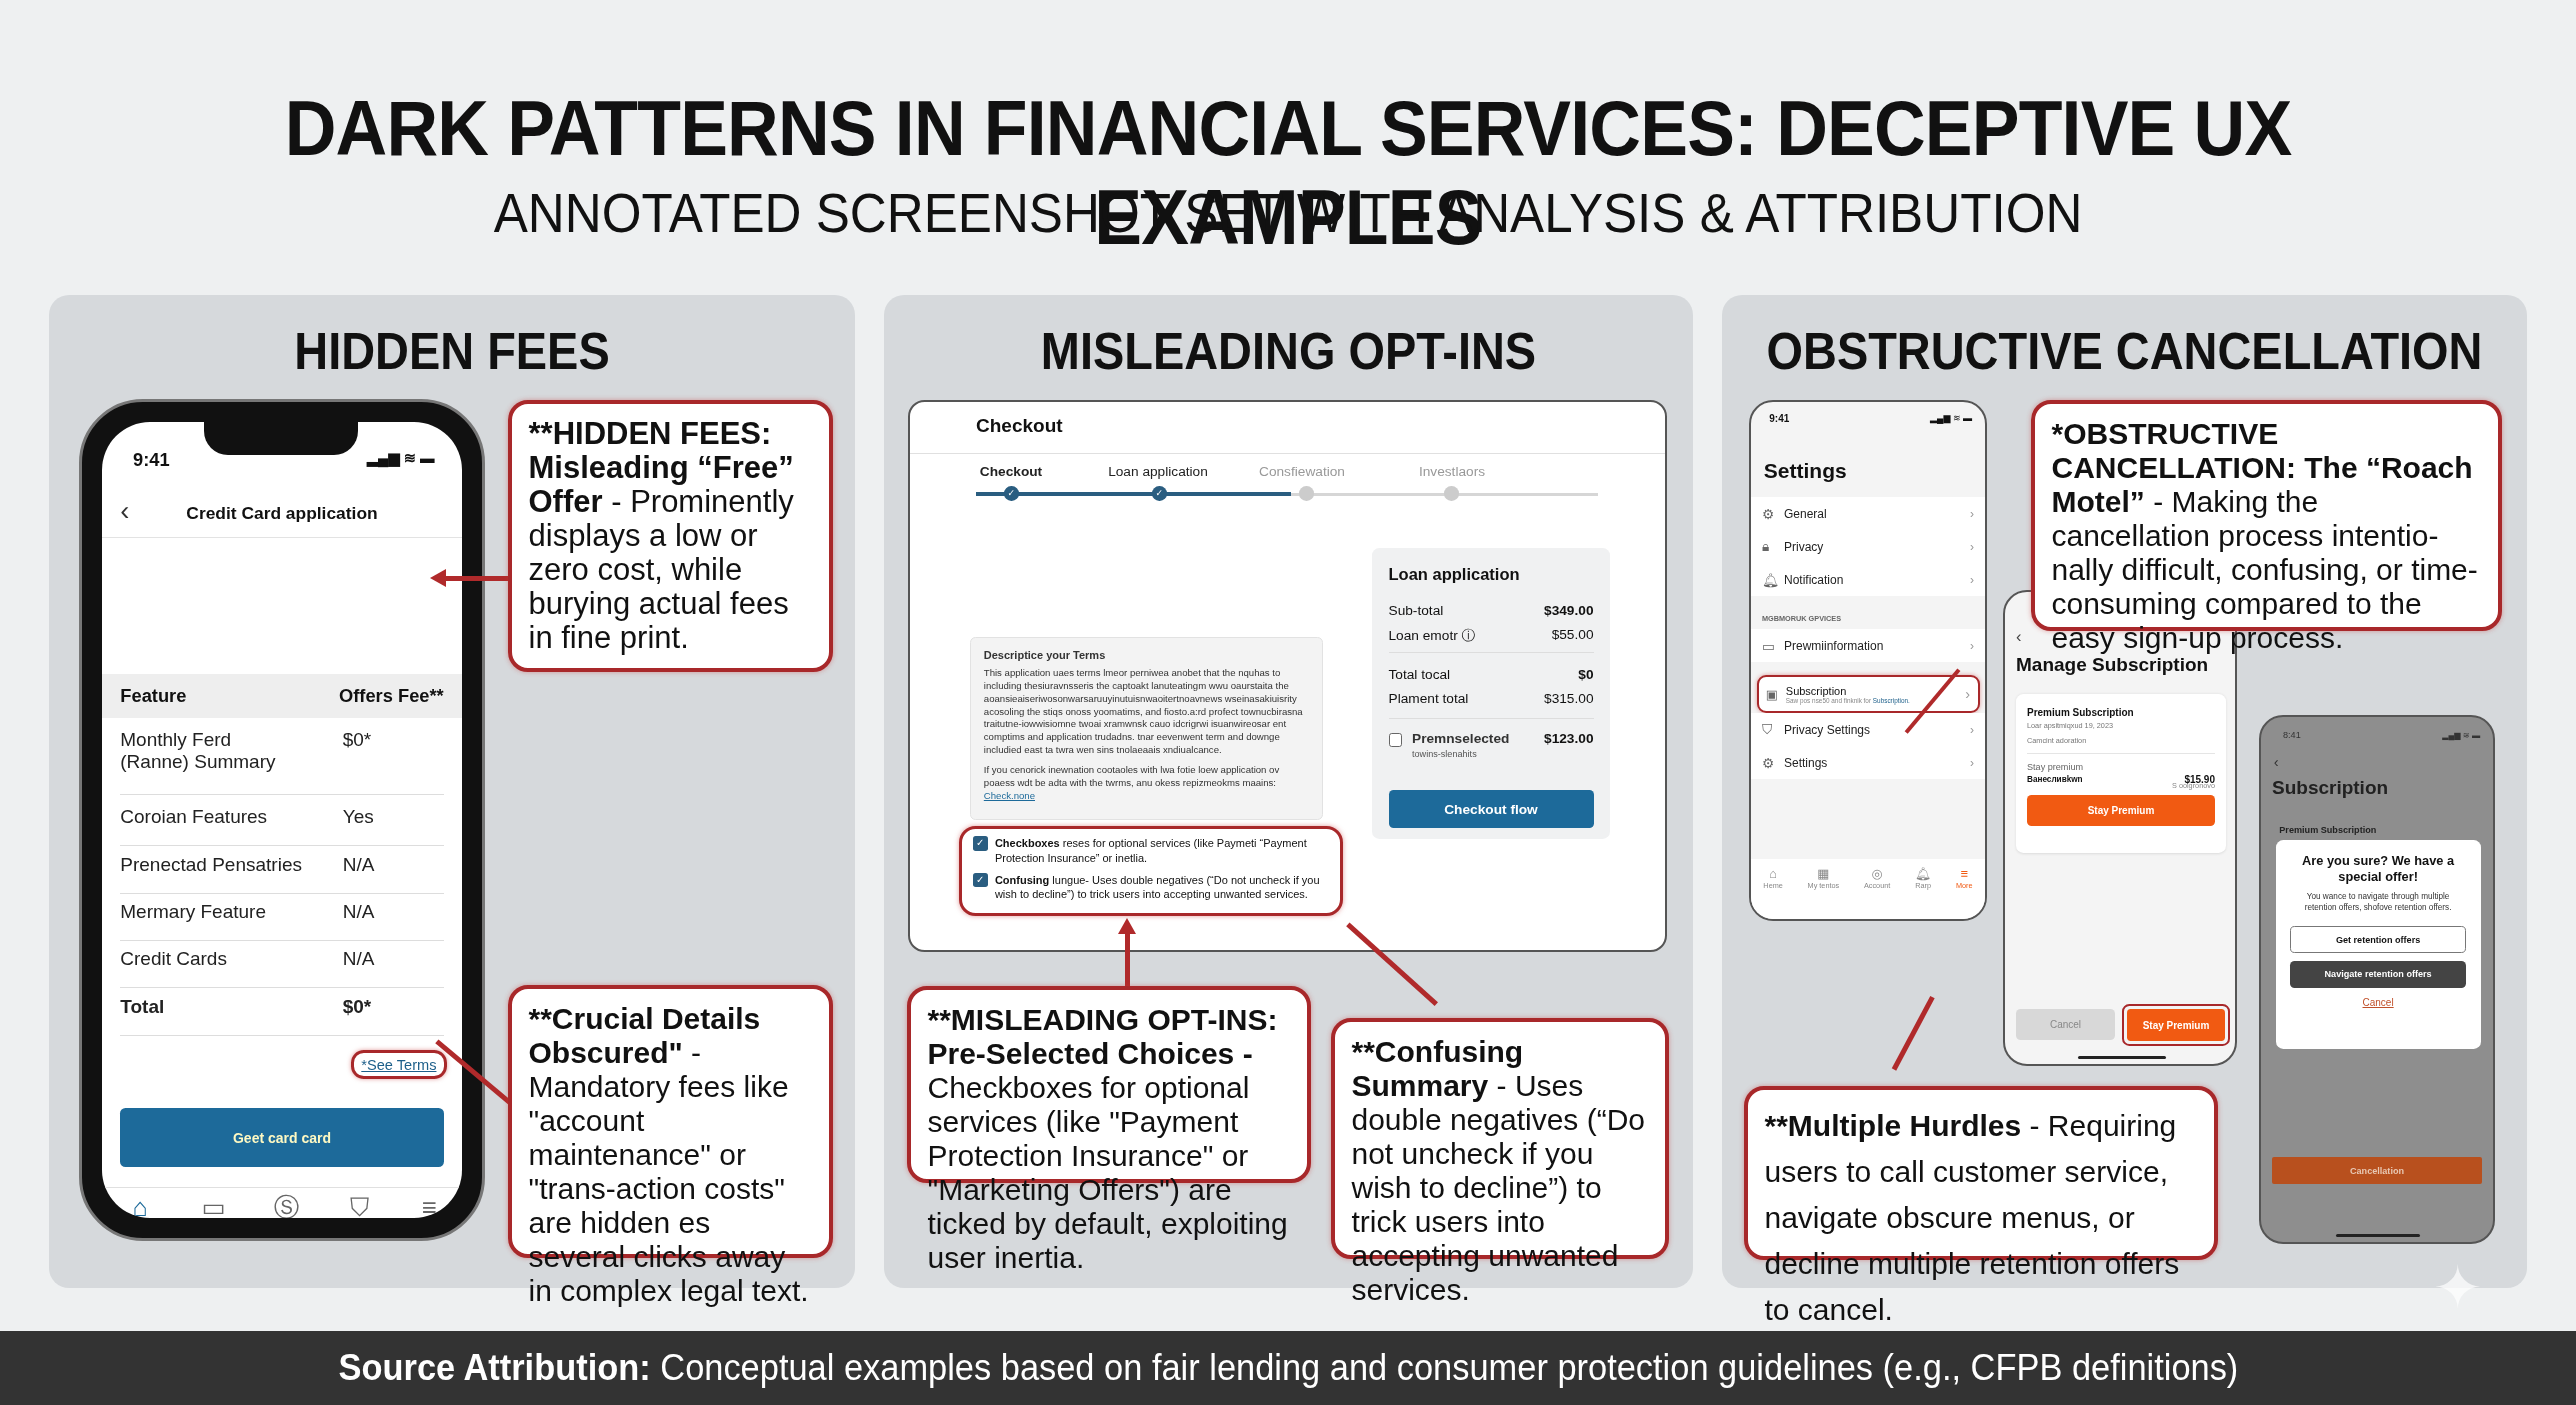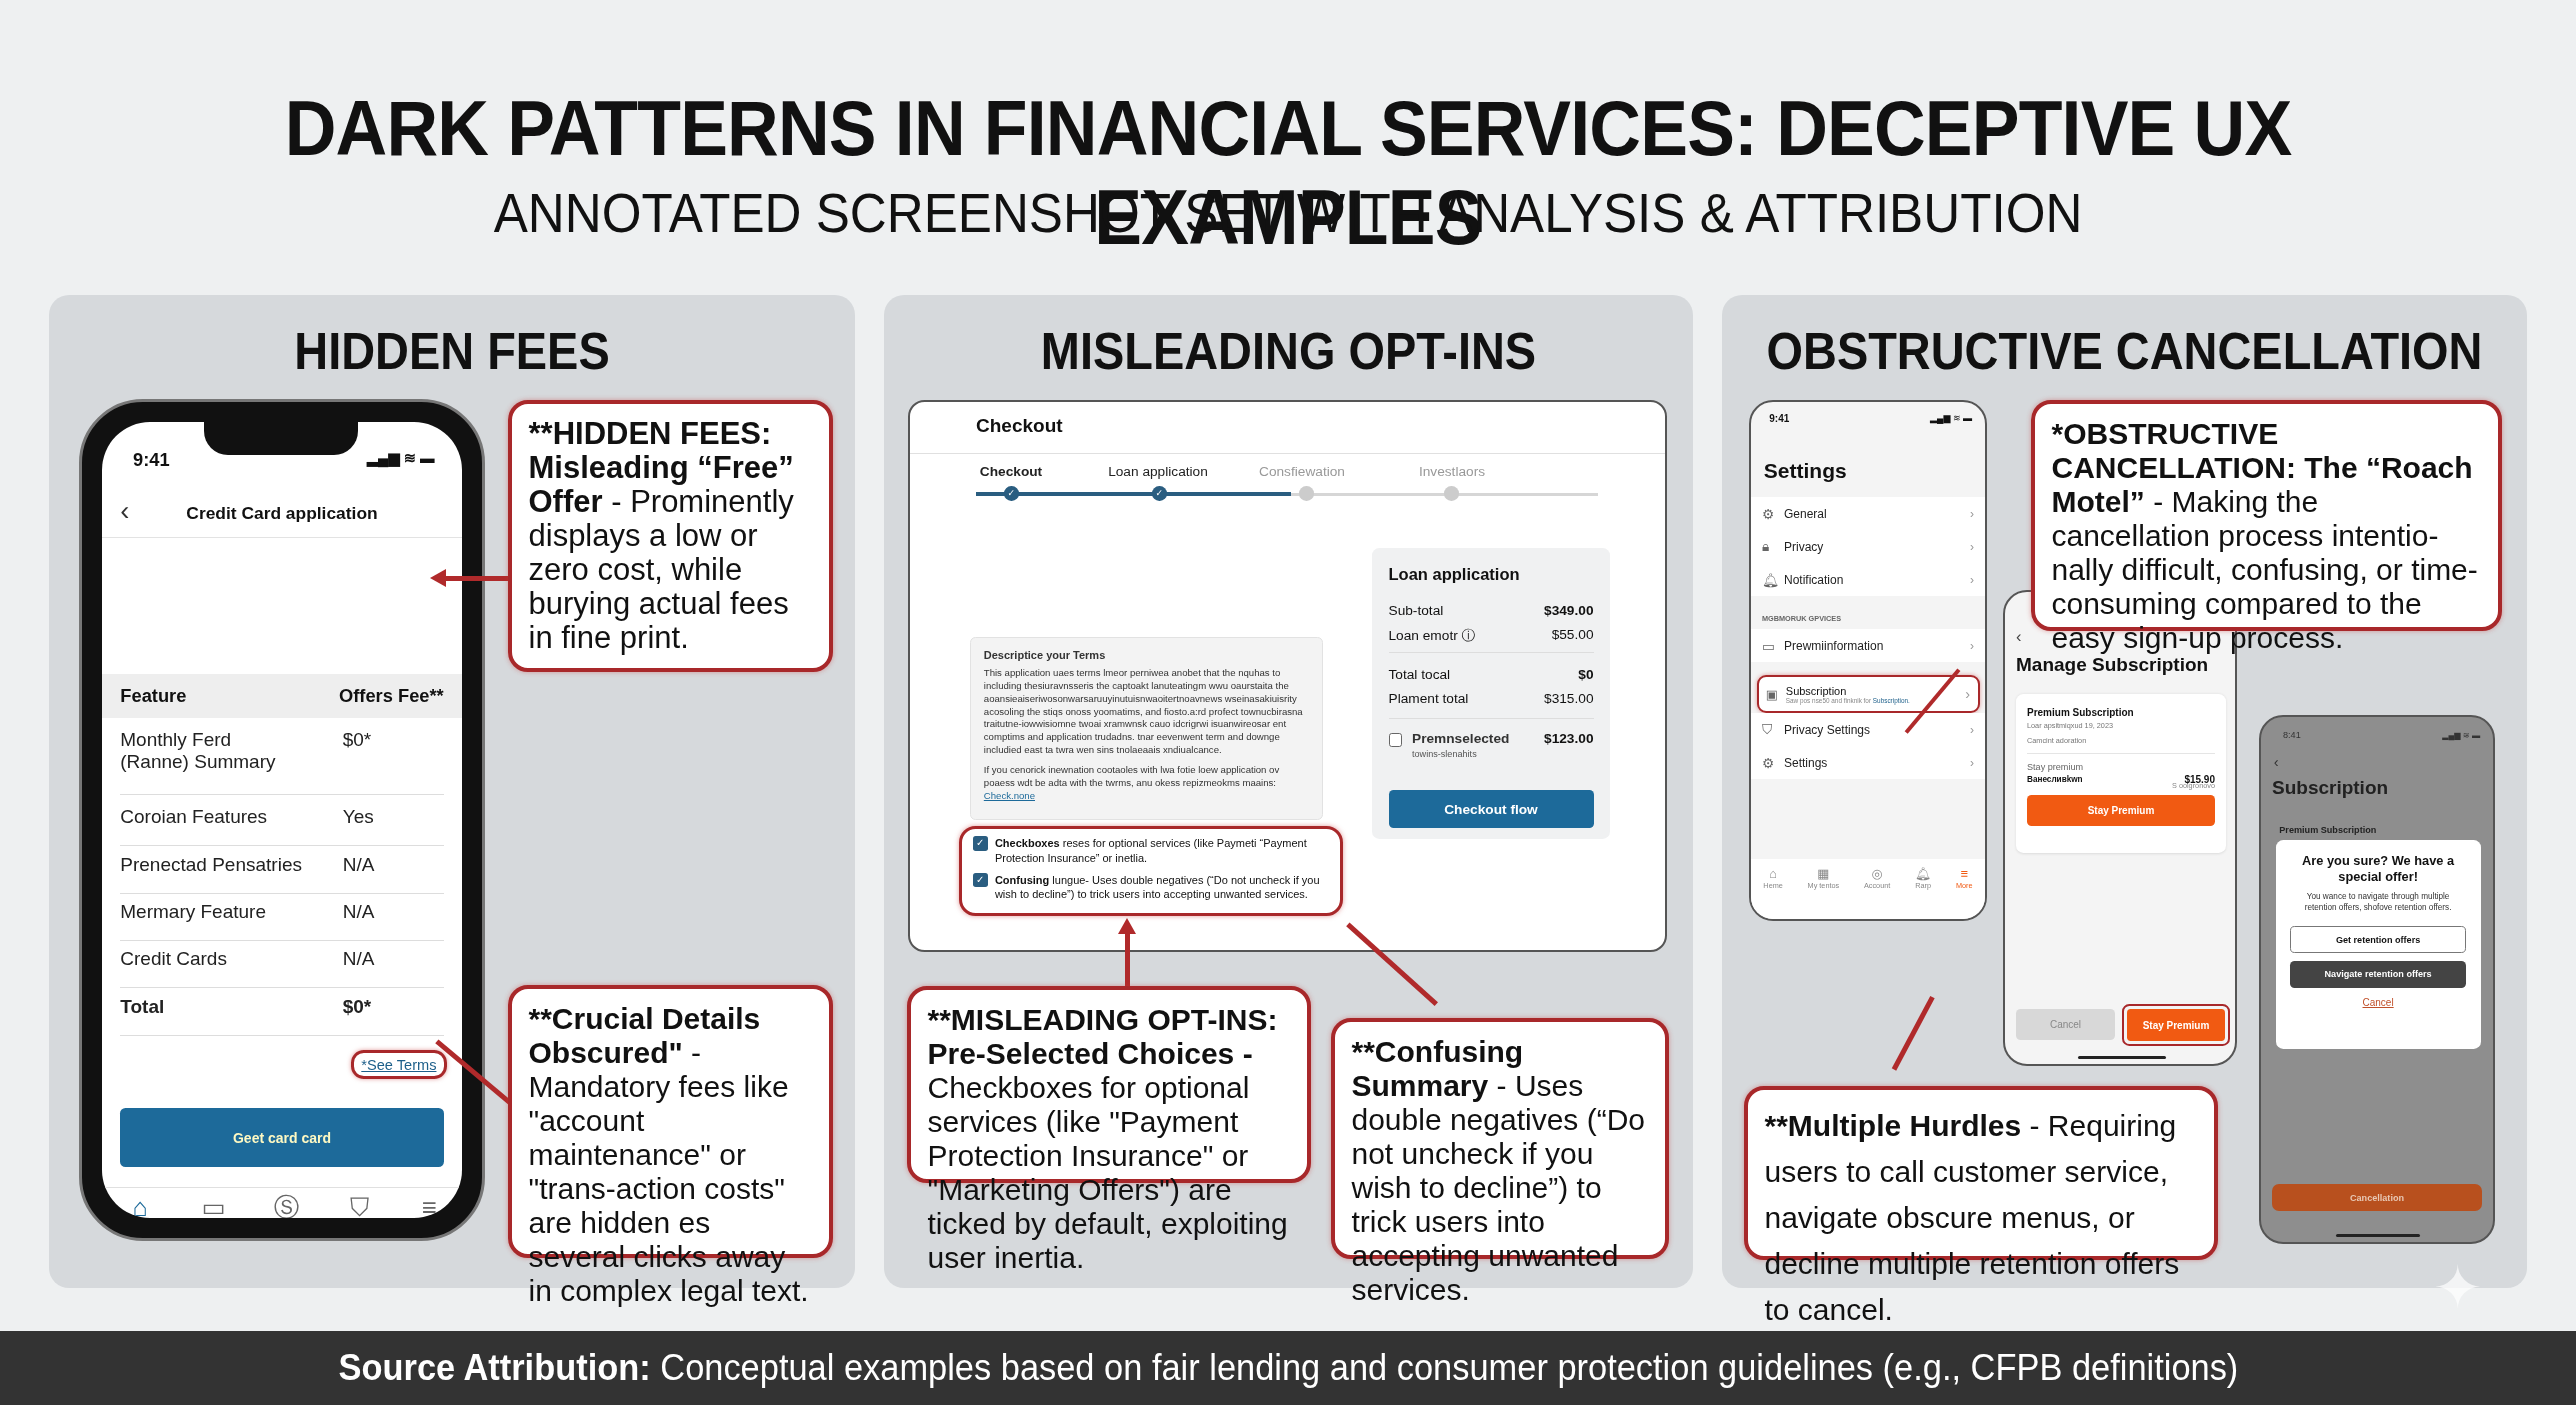--- a/index.html
+++ b/index.html
@@ -267,21 +267,21 @@
   <div class="abs" style="left:12.8px;top:37px;font-size:14.6px;color:#333">‹</div>
   <div class="abs" style="left:11px;top:60px;font-size:19px;font-weight:700;color:#222">Subscription</div>
   <div class="abs" style="left:18.3px;top:108px;font-size:9.1px;font-weight:700;color:#222">Premium Subscription</div>
   <div class="abs" style="left:14.6px;top:123px;width:205px;height:209px;background:#fff;border-radius:7.3px;padding:12.8px 11px;text-align:center">
     <div style="font-size:12.8px;font-weight:700;line-height:16.5px;padding:0 9.1px">Are you sure? We have a special offer!</div>
     <div style="font-size:8.2px;color:#333;line-height:11px;margin-top:5.5px;padding:0 9.1px">You wance to navigate through multiple retention offers, shofove retention offers.</div>
     <div style="margin:12.8px 3.7px 0;height:27.4px;border:0.9px solid #777;border-radius:4.6px;font-size:9.1px;font-weight:700;display:flex;align-items:center;justify-content:center">Get retention offers</div>
     <div style="margin:7.3px 3.7px 0;height:27.4px;background:#444;color:#fff;border-radius:4.6px;font-size:9.1px;font-weight:700;display:flex;align-items:center;justify-content:center">Navigate retention offers</div>
     <div style="margin-top:9.1px;font-size:10px;color:#c0502a;text-decoration:underline">Cancel</div>
   </div>
-  <div class="abs" style="left:11px;right:11px;top:467px;height:27.4px;background:#b8501e;border-radius:7px;color:#e8c8b4;font-size:9.1px;font-weight:700;display:flex;align-items:center;justify-content:center">Cancellation</div>
+  <div class="abs" style="left:11px;right:11px;top:440px;height:27.4px;background:#b8501e;border-radius:2px;color:#e8c8b4;font-size:9.1px;font-weight:700;display:flex;align-items:center;justify-content:center">Cancellation</div>
   <div class="abs" style="left:75px;bottom:5.5px;width:84px;height:2.7px;background:#222;border-radius:1.8px"></div>
 </div>
 
 <div class="redline" style="left:1959px;top:668px;width:82px;height:3.7px;transform:rotate(130deg);transform-origin:left center"></div>
 <div class="redline" style="left:1930px;top:997px;width:4.6px;height:82px;transform:rotate(28deg);transform-origin:top center"></div>
 
 <div class="callout" style="left:2031px;top:400px;width:471px;height:231px;font-size:30px;line-height:34px">
   <b>*OBSTRUCTIVE CANCELLATION: The “Roach Motel”</b><span> - Making the cancellation process intentio-nally difficult, confusing, or time-consuming compared to the easy sign-up process.</span>
 </div>
 <div class="callout" style="left:1744px;top:1086px;width:474px;height:174px;font-size:30px;line-height:46px">

